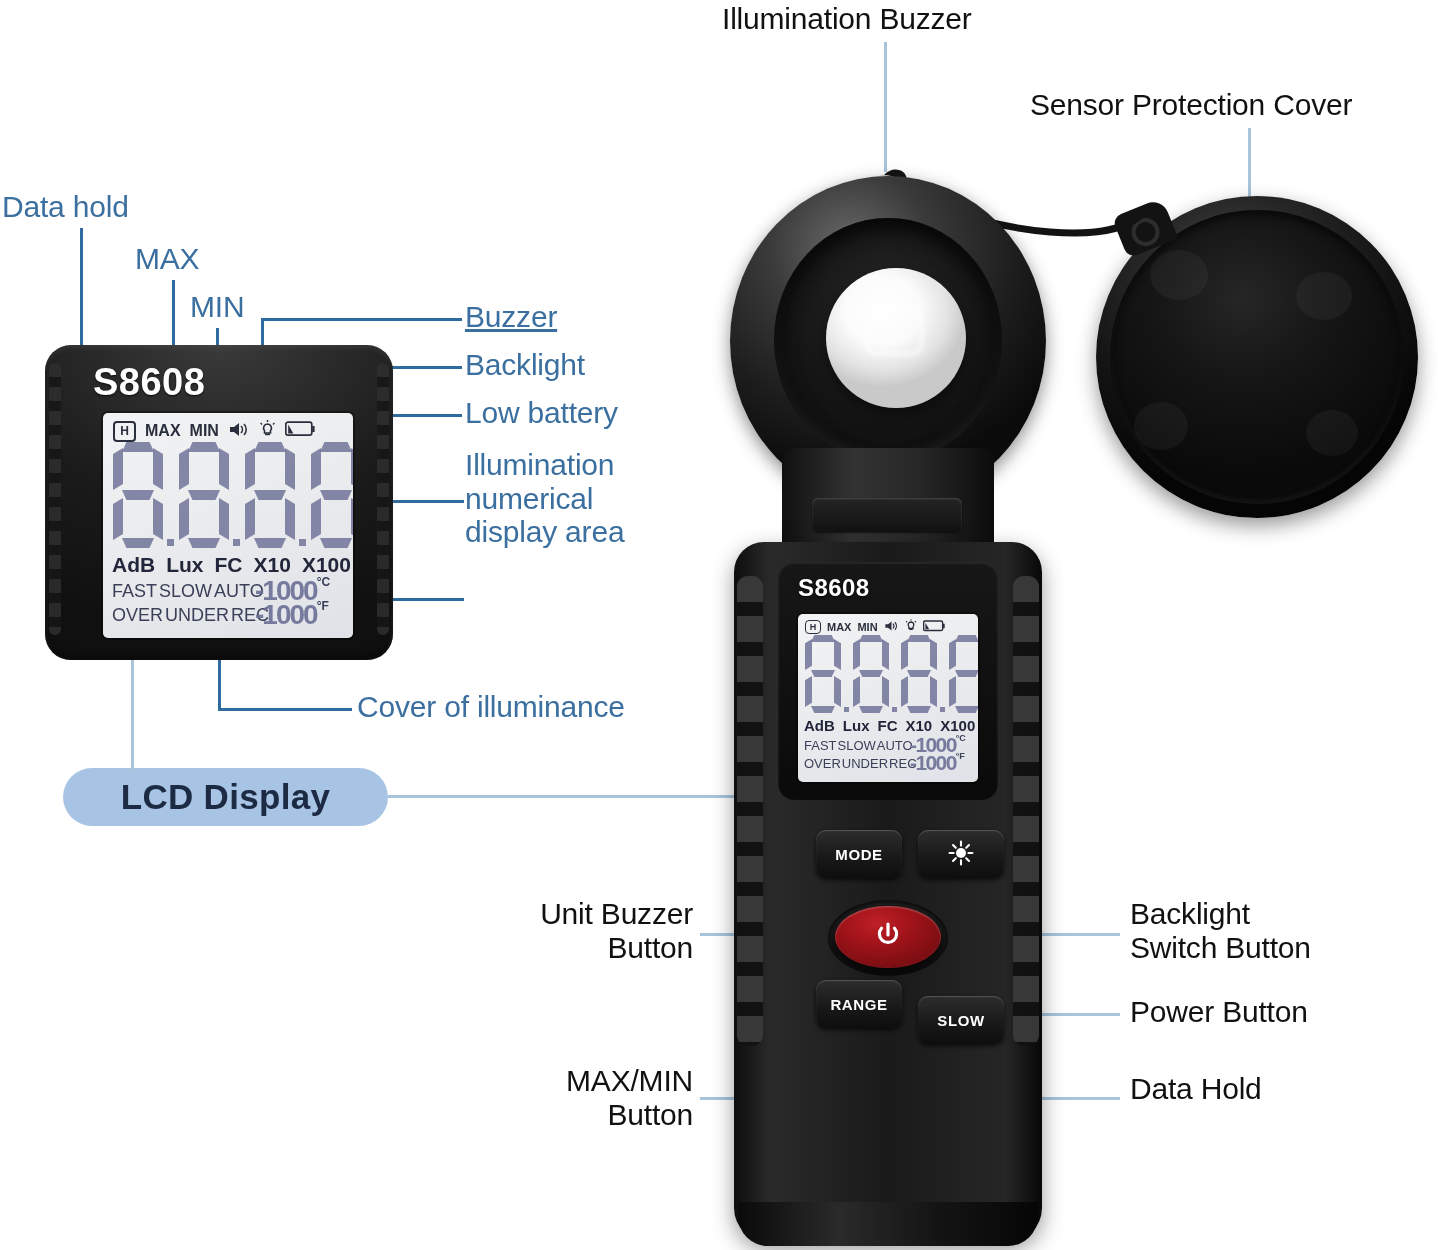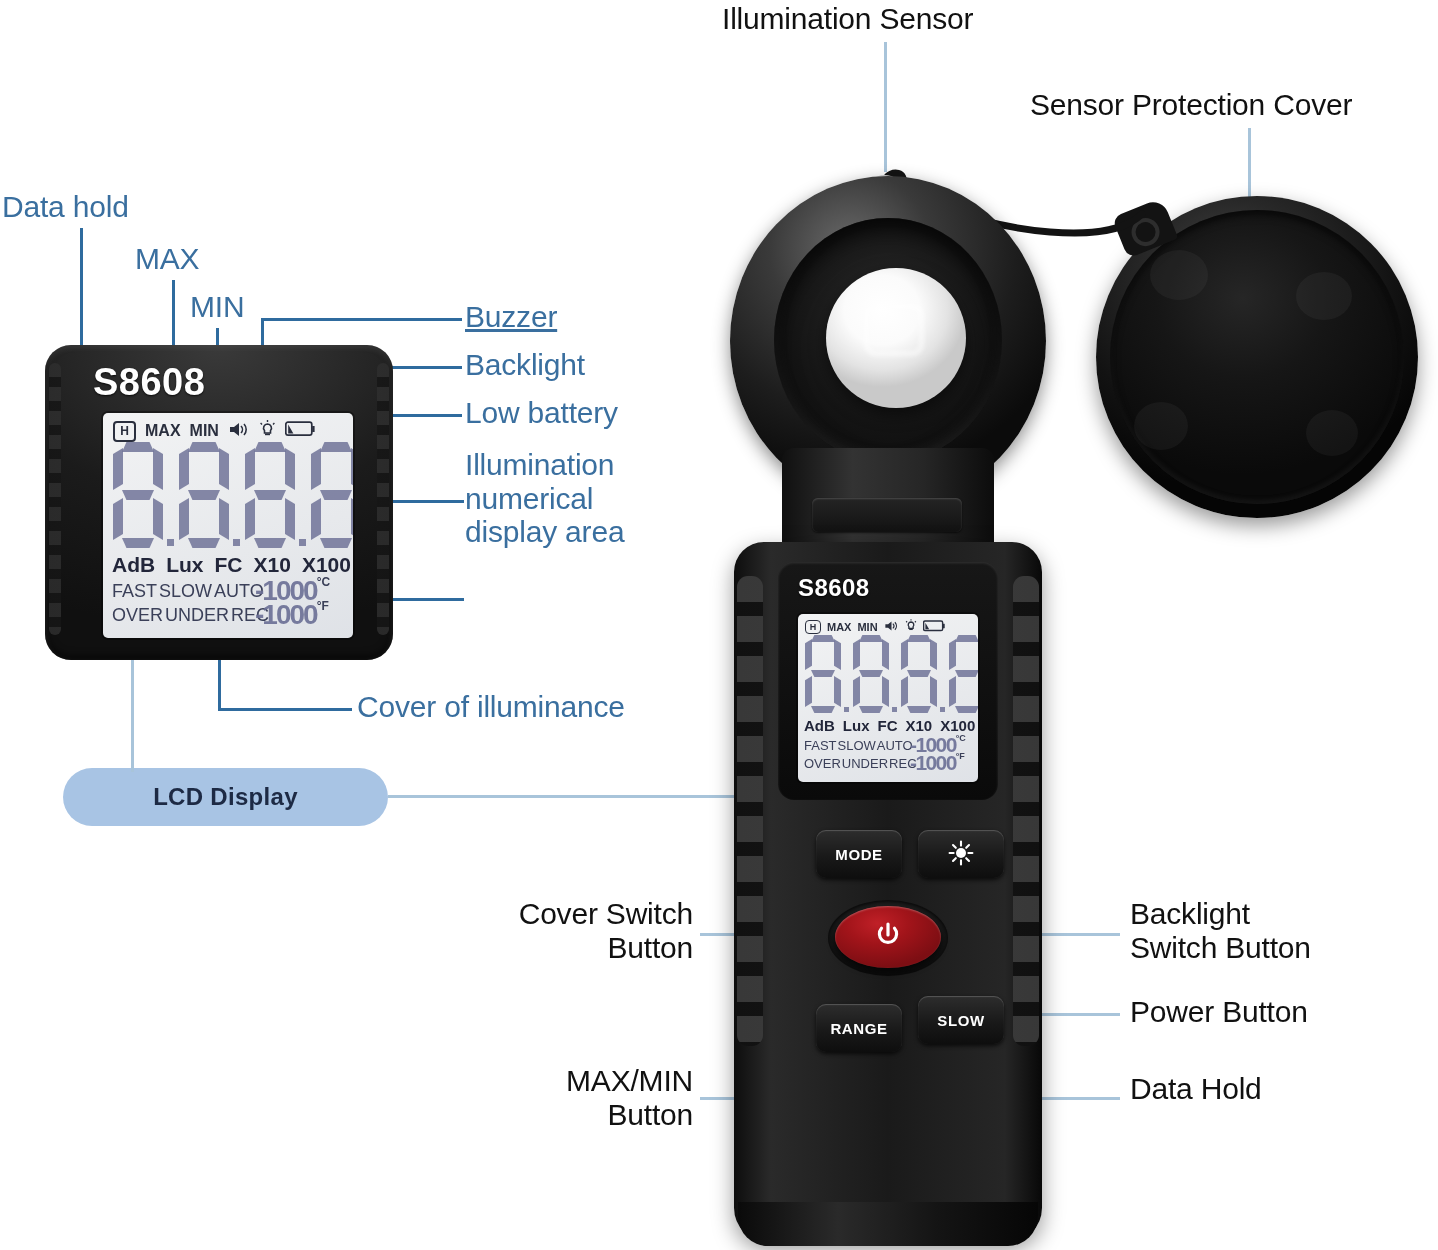--- a/index.html
+++ b/index.html
@@ -14,21 +14,21 @@
   .lbl-blue{position:absolute;color:#3a6f9f;font-size:30px;line-height:1.12;
        letter-spacing:-0.2px;white-space:pre;font-weight:400;}
 
   
   .ln{position:absolute;background:#a8c4da;}
   .ln-dark{position:absolute;background:#2f6b9e;}
 
   
   .pill{position:absolute;background:#a8c4e4;border-radius:40px;
         display:flex;align-items:center;justify-content:center;}
-  .pill span{color:#1d2a44;font-size:24px;font-weight:700;letter-spacing:.3px;}
+  .pill span{color:#1d2a44;font-size:35px;font-weight:700;letter-spacing:.3px;}
 
   
   .bigmod{position:absolute;left:45px;top:345px;width:348px;height:315px;
      background:
        radial-gradient(120% 90% at 50% 0%, #3a3a3a 0%, #1b1b1b 55%, #101010 100%);
      border-radius:26px;
      box-shadow:inset 0 2px 6px rgba(255,255,255,.13),
                 inset 0 -3px 9px rgba(0,0,0,.75);}
   .bigmod:before{content:"";position:absolute;left:4px;top:18px;width:12px;height:272px;
      border-radius:7px;
@@ -137,21 +137,21 @@
   .blob{position:absolute;border-radius:50%;background:rgba(255,255,255,.045);}
 
   
   .strap{position:absolute;border:none;}
 </style>
 </head>
 <body>
 
 <div class="stage">
 
-  <div class="lbl" style="left:722px;top:2px;">Illumination Sensor</div>
+  <div class="lbl" style="left:722px;top:2px;">Illumination Buzzer</div>
   <div class="ln" style="left:884px;top:42px;width:3px;height:130px;"></div>
 
   <div class="lbl" style="left:1030px;top:88px;">Sensor Protection Cover</div>
   <div class="ln" style="left:1248px;top:128px;width:3px;height:180px;"></div>
 
   <div class="lbl-blue" style="left:2px;top:190px;">Data hold</div>
   <div class="ln-dark" style="left:80px;top:228px;width:3px;height:182px;"></div>
   <div class="ln-dark" style="left:80px;top:410px;width:46px;height:3px;"></div>
 
   <div class="lbl-blue" style="left:135px;top:242px;">MAX</div>
@@ -181,21 +181,21 @@
   <div class="lbl-blue" style="left:357px;top:690px;">Cover of illuminance</div>
   <div class="ln-dark" style="left:218px;top:708px;width:134px;height:3px;"></div>
   <div class="ln-dark" style="left:218px;top:570px;width:3px;height:141px;"></div>
 
   <div class="pill" style="left:63px;top:768px;width:325px;height:58px;">
     <span>LCD Display</span>
   </div>
   <div class="ln" style="left:131px;top:660px;width:3px;height:112px;"></div>
   <div class="ln" style="left:388px;top:795px;width:395px;height:3px;"></div>
 
-  <div class="lbl" style="left:503px;top:897px;text-align:right;width:190px;">Cover Switch
+  <div class="lbl" style="left:503px;top:897px;text-align:right;width:190px;">Unit Buzzer
 Button</div>
   <div class="ln" style="left:700px;top:933px;width:115px;height:3px;"></div>
 
   <div class="lbl" style="left:528px;top:1064px;text-align:right;width:165px;">MAX/MIN
 Button</div>
   <div class="ln" style="left:700px;top:1097px;width:115px;height:3px;"></div>
 
   <div class="lbl" style="left:1130px;top:897px;">Backlight
 Switch Button</div>
   <div class="ln" style="left:980px;top:933px;width:140px;height:3px;"></div>
@@ -475,21 +475,21 @@
       <div class="pwr-ring" style="left:94px;top:358px;width:120px;height:76px;"></div>
       <div class="pwr" style="left:101px;top:364px;width:106px;height:62px;">
         <span>
           <svg width="30" height="30" viewBox="0 0 30 30">
             <path d="M15 4v11" stroke="#ffffff" stroke-width="3.2" stroke-linecap="round"></path>
             <path d="M8.5 8.2a8.6 8.6 0 1013 0" stroke="#ffffff" stroke-width="3.2" fill="none" stroke-linecap="round"></path>
           </svg>
         </span>
       </div>
 
-      <div class="btn" style="left:82px;top:462px;width:86px;height:48px;">
+      <div class="btn" style="left:82px;top:438px;width:86px;height:48px;">
         <span>RANGE</span>
       </div>
 
       <div class="btn" style="left:184px;top:454px;width:86px;height:48px;">
         <span>SLOW</span>
       </div>
 
 
       <div class="bottomcap"></div>
     </div>

